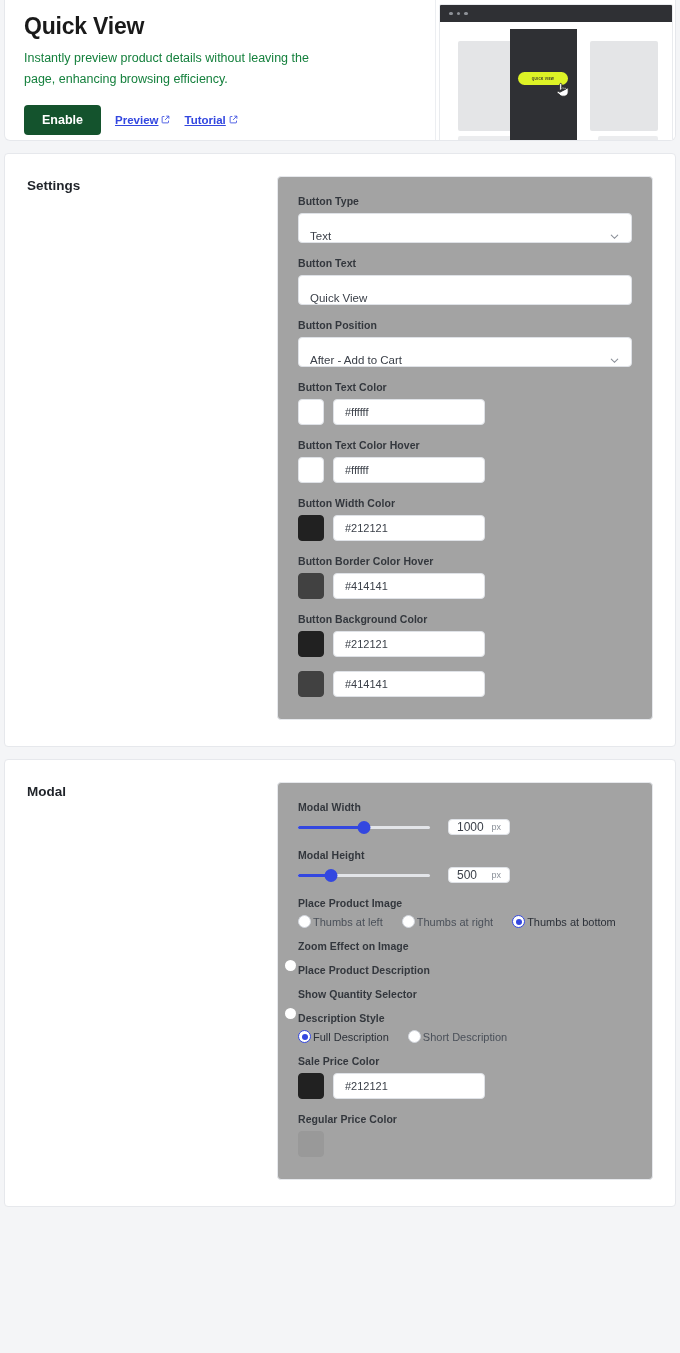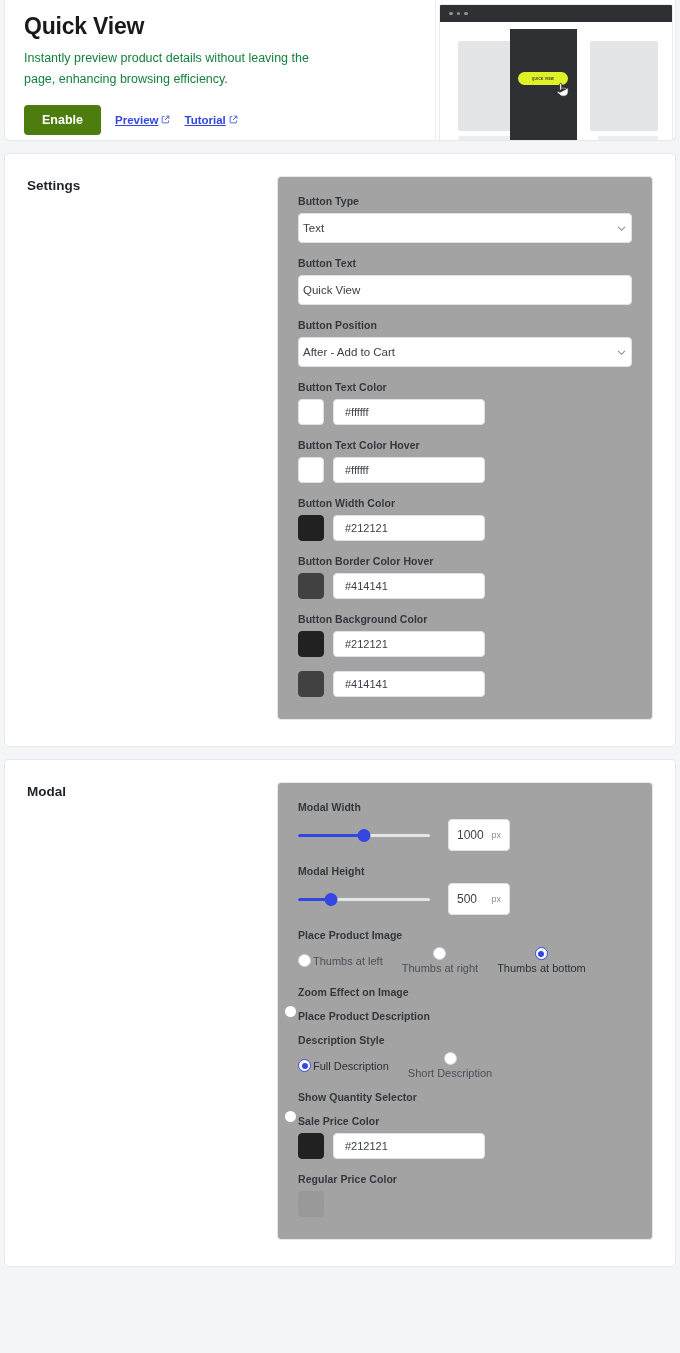--- a/index.html
+++ b/index.html
@@ -49,21 +49,21 @@
   }
   .app-desc {
     font-size: 12.5px;
     color: #15803d;
     line-height: 1.65;
     max-width: 300px;
     margin: 0 0 15px 0;
   }
   .actions { display: flex; align-items: center; gap: 14px; }
   .enable-btn {
-    background: #4d7c0f;
+    background: #14532d;
     color: #ffffff;
     border: none;
     border-radius: 4px;
     font-size: 12.5px;
     font-weight: 600;
     font-family: "Liberation Sans", sans-serif;
     padding: 9px 18px;
     cursor: pointer;
     line-height: 1;
   }
@@ -177,24 +177,24 @@
     letter-spacing: 0.05px;
   }
   .text-input, .select-input {
     width: 100%;
     height: 30px;
     border: 1px solid #dfe2e7;
     border-radius: 4px;
     background: #fff;
     font-size: 11.5px;
     color: #3b4049;
-    padding: 0 4px;
+    padding: 0 11px;
     font-family: "Liberation Sans", sans-serif;
     display: flex;
-    align-items: center;
+    align-items: flex-end;
     outline: none;
   }
   .select-input { justify-content: space-between; cursor: pointer; }
   .chev { width: 11px; height: 11px; flex: 0 0 11px; }
 
   
   .color-row { display: flex; align-items: center; gap: 9px; }
   .swatch {
     width: 26px; height: 26px;
     border-radius: 4px;
@@ -242,36 +242,36 @@
     border-radius: 2px;
   }
   .slider-thumb {
     position: absolute;
     width: 13px; height: 13px;
     border-radius: 50%;
     background: #3347e0;
     transform: translateX(-50%);
   }
   .num-box {
-    width: 62px; height: 32px;
+    width: 62px; height: 16px;
     border: 1px solid #dfe2e7;
     border-radius: 4px;
     display: flex;
     align-items: center;
     justify-content: space-between;
     padding: 0 8px;
     background: #fff;
   }
   .num-val { font-size: 12px; color: #3b4049; }
   .num-unit { font-size: 9px; color: #8a9099; }
 
   
   .radio-group { display: flex; align-items: center; gap: 10px; margin-top: 2px; }
   .radio-opt { display: flex; align-items: center; gap: 2px; cursor: pointer; }
-  .radio-opt + .radio-opt { margin-left: 9px; flex-direction: column; }
+  .radio-opt + .radio-opt { margin-left: 9px; }
   .radio-dot {
     width: 13px; height: 13px;
     border-radius: 50%;
     border: 1.4px solid #d2d6dd;
     background: #fff;
     flex: 0 0 13px;
     position: relative;
   }
   .radio-opt.checked .radio-dot { border: 1.6px solid #3347e0; }
   .radio-opt.checked .radio-dot::after {
@@ -510,40 +510,40 @@
         <span class="toggle">
           <span class="toggle-knob"></span>
         </span>
       </div>
 
       <div class="field field-tight">
         <span class="field-label">Place Product Description</span>
       </div>
 
       <div class="field field-tight">
+        <span class="field-label">Show Quantity Selector</span>
+        <span class="toggle">
+          <span class="toggle-knob"></span>
+        </span>
+      </div>
+
+      <div class="field field-tight">
         <span class="field-label">Description Style</span>
         <div class="radio-group">
           <span class="radio-opt checked">
             <span class="radio-dot"></span>
             <span class="radio-label">Full Description</span>
           </span>
           <span class="radio-opt">
             <span class="radio-dot"></span>
             <span class="radio-label">Short Description</span>
           </span>
         </div>
       </div>
 
-      <div class="field field-tight">
-        <span class="field-label">Show Quantity Selector</span>
-        <span class="toggle">
-          <span class="toggle-knob"></span>
-        </span>
-      </div>
-
       <div class="field">
         <span class="field-label">Sale Price Color</span>
         <div class="color-row">
           <span class="swatch" style="background:#212121;border-color:#212121"></span>
           <span class="color-text">
             <span>#212121</span>
           </span>
         </div>
       </div>
 

